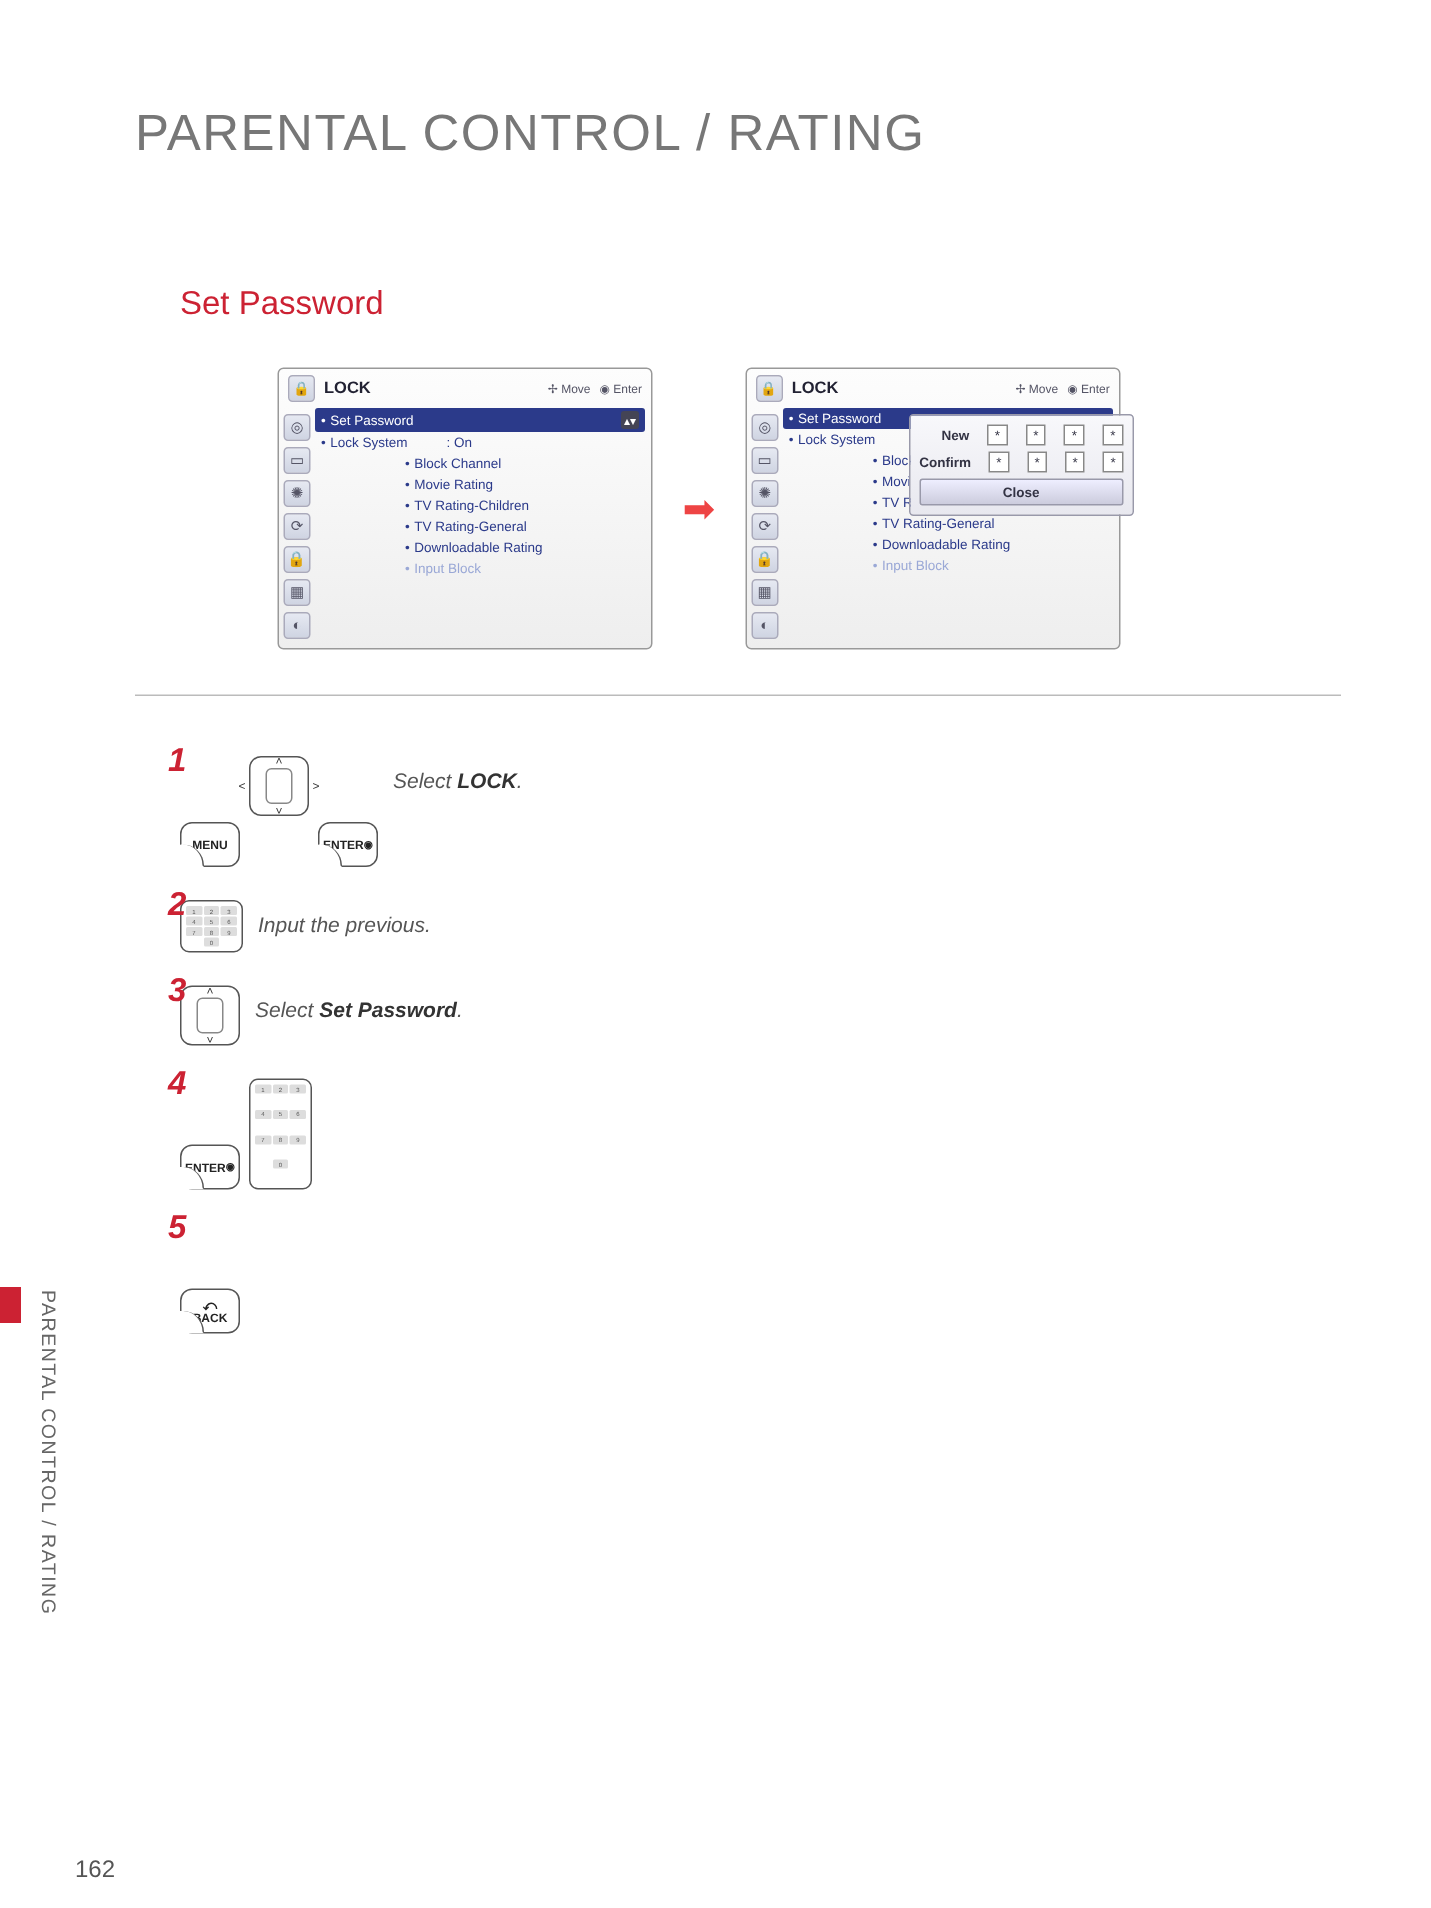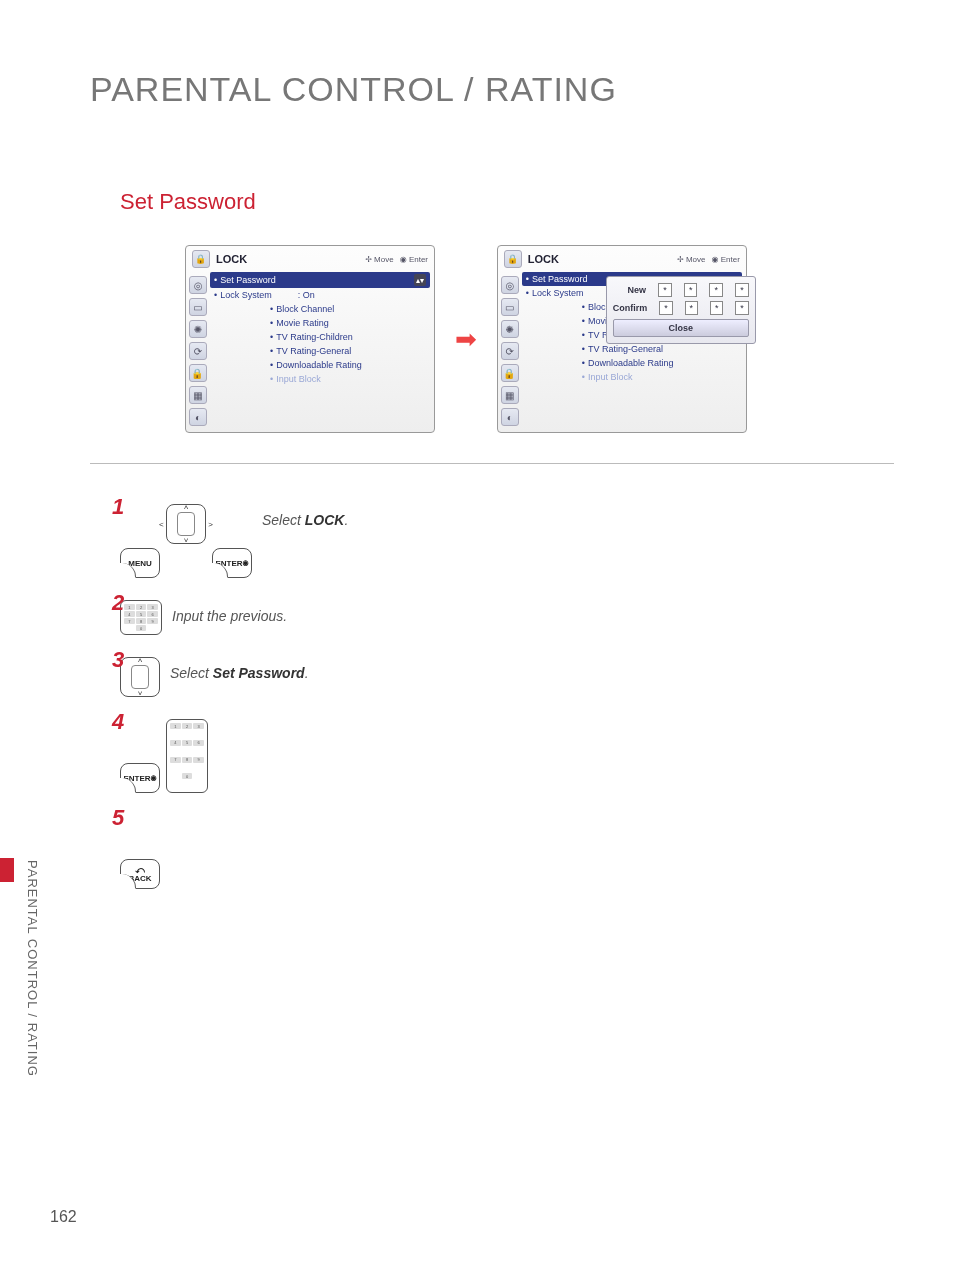--- a/index.html
+++ b/index.html
@@ -231,21 +231,21 @@
     letter-spacing: 1px;
   }
   .side-tab-marker{
     position:absolute;
     left:0; top:858px;
     width:14px; height:24px;
     background:#c23;
   }
   .page-number{
     position:absolute;
-    left:50px; bottom:46px;
+    left:50px; bottom:16px;
     font-size:16px; color:#555;
   }
   .lock-icon-shape{
     width:18px;height:18px;
     background:linear-gradient(#e6e9f2,#cfd4e2);
     border:1px solid #aab;border-radius:3px;
     display:flex;align-items:center;justify-content:center;
     font-size:9px;color:#556;
   }
 </style>

